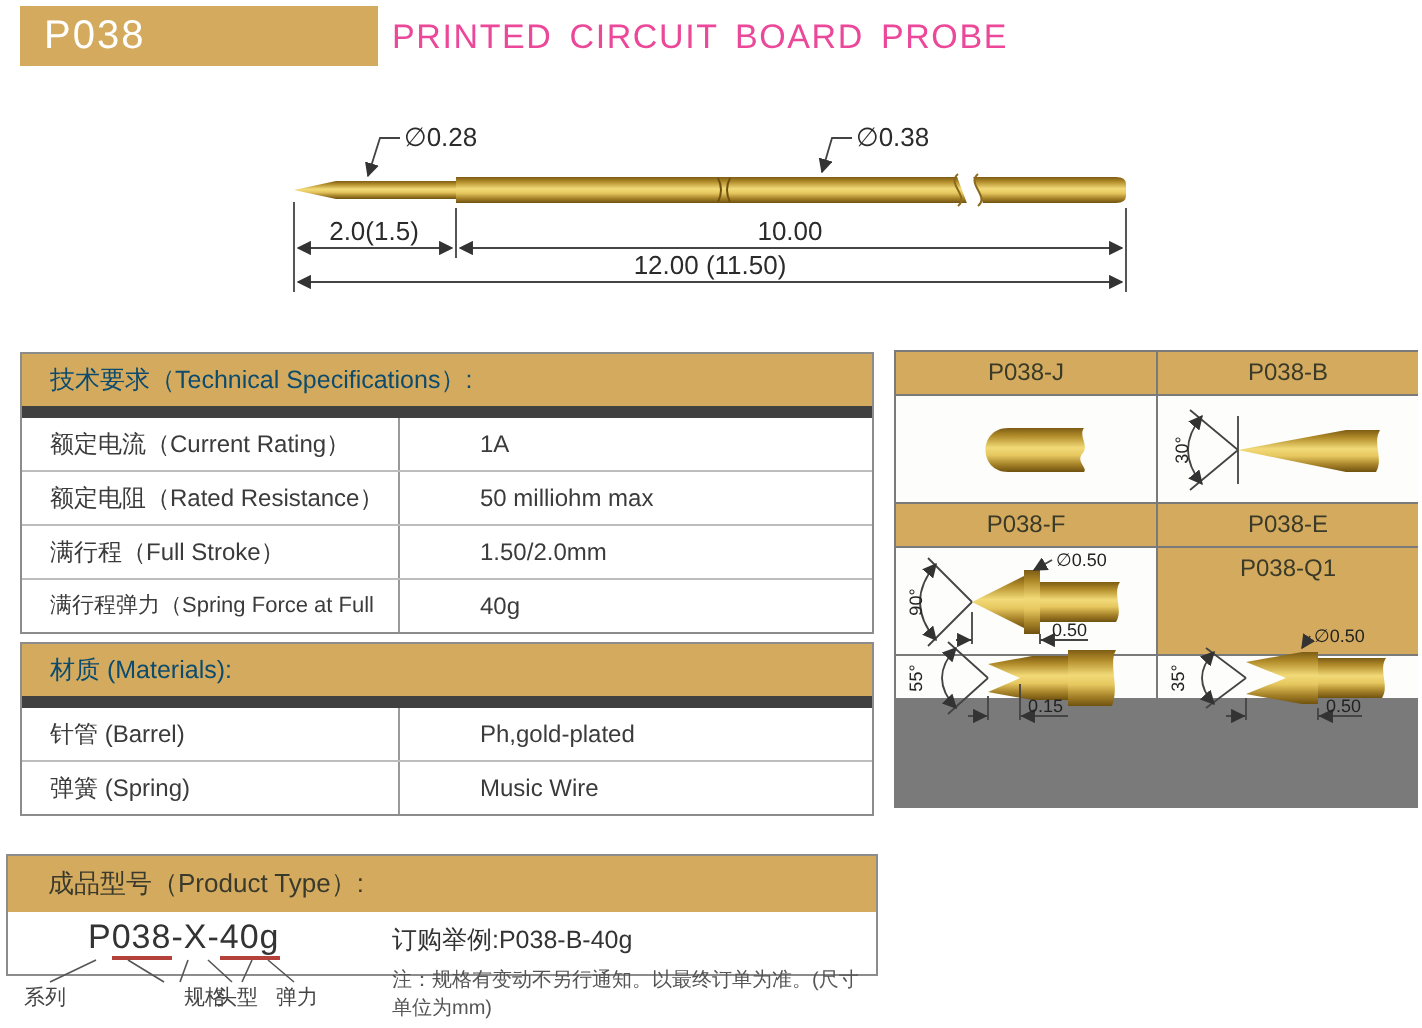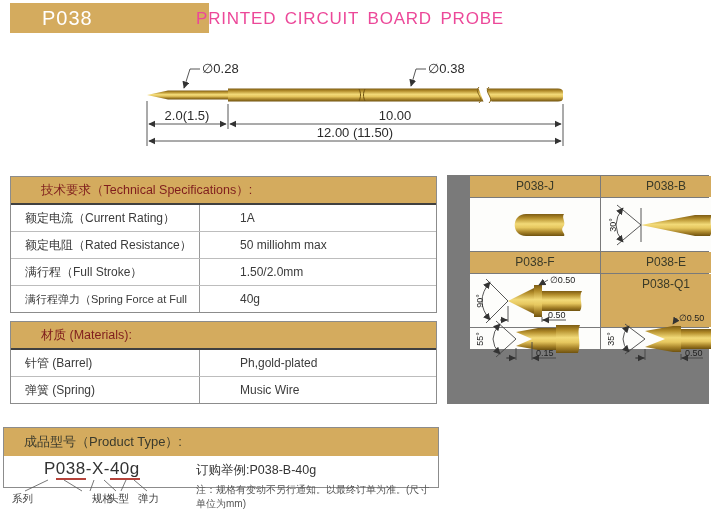--- a/index.html
+++ b/index.html
@@ -1,54 +1,54 @@
 <!DOCTYPE html>
 <html><head>
 <meta charset="utf-8">
 <style>
   html,body{margin:0;padding:0;background:#ffffff;}
   #page{position:relative;width:711px;height:514px;background:#ffffff;overflow:hidden;
         font-family:"Liberation Sans",sans-serif;color:#3b3b3b;}
 
   
   .pn-box{position:absolute;left:10px;top:3px;width:167px;height:30px;background:#d4ab5e;
-          color:#ffffff;font-size:20px;line-height:30px;padding-left:32px;letter-spacing:1px;}
+          color:#ffffff;font-size:20px;line-height:30px;padding-left:12px;letter-spacing:1px;}
   .page-title{position:absolute;left:196px;top:9px;font-size:17px;font-weight:normal;
           color:#ec4899;letter-spacing:0.8px;word-spacing:3px;}
 
   
   .main-svg{position:absolute;left:118px;top:56px;}
   .dim-txt{font-family:"Liberation Sans",sans-serif;font-size:13px;fill:#2b2b2b;}
   .ann{stroke:#444;stroke-width:0.9;fill:none;}
 
   
   .tbl{position:absolute;left:10px;width:427px;border:1px solid #8c8c8c;background:#fff;box-sizing:border-box;}
-  .tbl-hd{background:#d4ab5e;height:26px;line-height:26px;padding-left:30px;font-size:12.5px;
-          color:#7f1d1d;border-bottom:2px solid #404040;}
+  .tbl-hd{background:#d4ab5e;height:26px;line-height:26px;padding-left:14px;font-size:12.5px;
+          color:#0c4a6e;border-bottom:6px solid #404040;}
   .tbl-row{display:flex;height:26px;line-height:26px;font-size:12px;border-bottom:1px solid #bdbdbd;}
   .tbl-row:last-child{border-bottom:none;}
   .cell-l{width:188px;padding-left:14px;box-sizing:border-box;}
   .cell-v{flex:1;border-left:1px solid #9a9a9a;padding-left:40px;}
 
   
   .prod-box{position:absolute;left:3px;top:427px;width:436px;height:61px;border:1px solid #8c8c8c;
             background:#fff;box-sizing:border-box;}
   .prod-hd{background:#d4ab5e;height:28px;line-height:28px;padding-left:20px;font-size:13px;color:#3a3a2c;}
   .prod-body{position:relative;height:50px;}
   .model-code{position:absolute;left:40px;top:3px;font-size:17px;color:#333;letter-spacing:0.5px;}
   .model-code .ru{border-bottom:2px solid #b5423a;}
   .code-lines{position:absolute;left:0;top:23px;}
   .code-label{position:absolute;top:36px;font-size:10.5px;color:#444;}
   .order-line{position:absolute;left:192px;top:6px;font-size:12.5px;color:#333;}
   .note-line{position:absolute;left:192px;top:27px;font-size:10px;color:#555;}
 
   
   .var-grid{position:absolute;left:447px;top:175px;width:262px;height:229px;box-sizing:border-box;
             display:grid;grid-template-columns:1fr 1fr;grid-template-rows:21px 53px 21px 53px 21px 53px;
-            gap:1px;background:#7a7a7a;border:1px solid #7a7a7a;padding-left:22px;}
+            gap:1px;background:#7a7a7a;border:1px solid #7a7a7a;}
   .var-hd{background:#d4ab5e;font-size:12px;color:#3a3a28;text-align:center;line-height:21px;}
   .var-cell{background:#fdfdfb;display:flex;align-items:center;justify-content:center;}
   .vtxt{font-family:"Liberation Sans",sans-serif;font-size:9px;fill:#222;}
 </style>
 </head>
 <body>
 
 <svg width="0" height="0" style="position:absolute" aria-hidden="true">
   <defs>
     <linearGradient id="gg" x1="0" y1="0" x2="0" y2="1">

